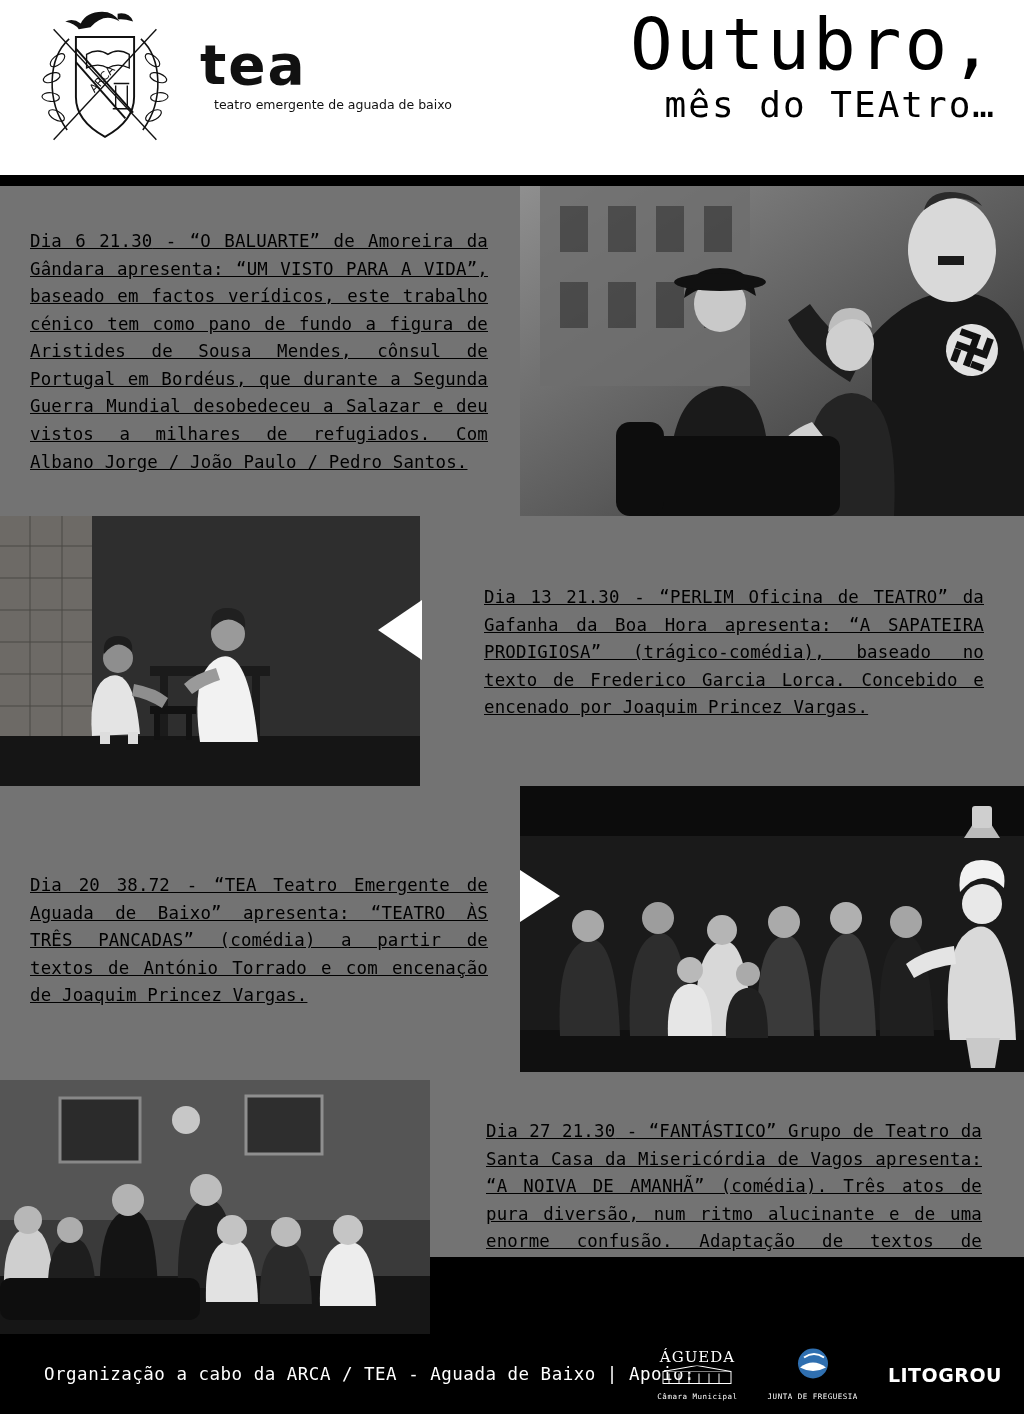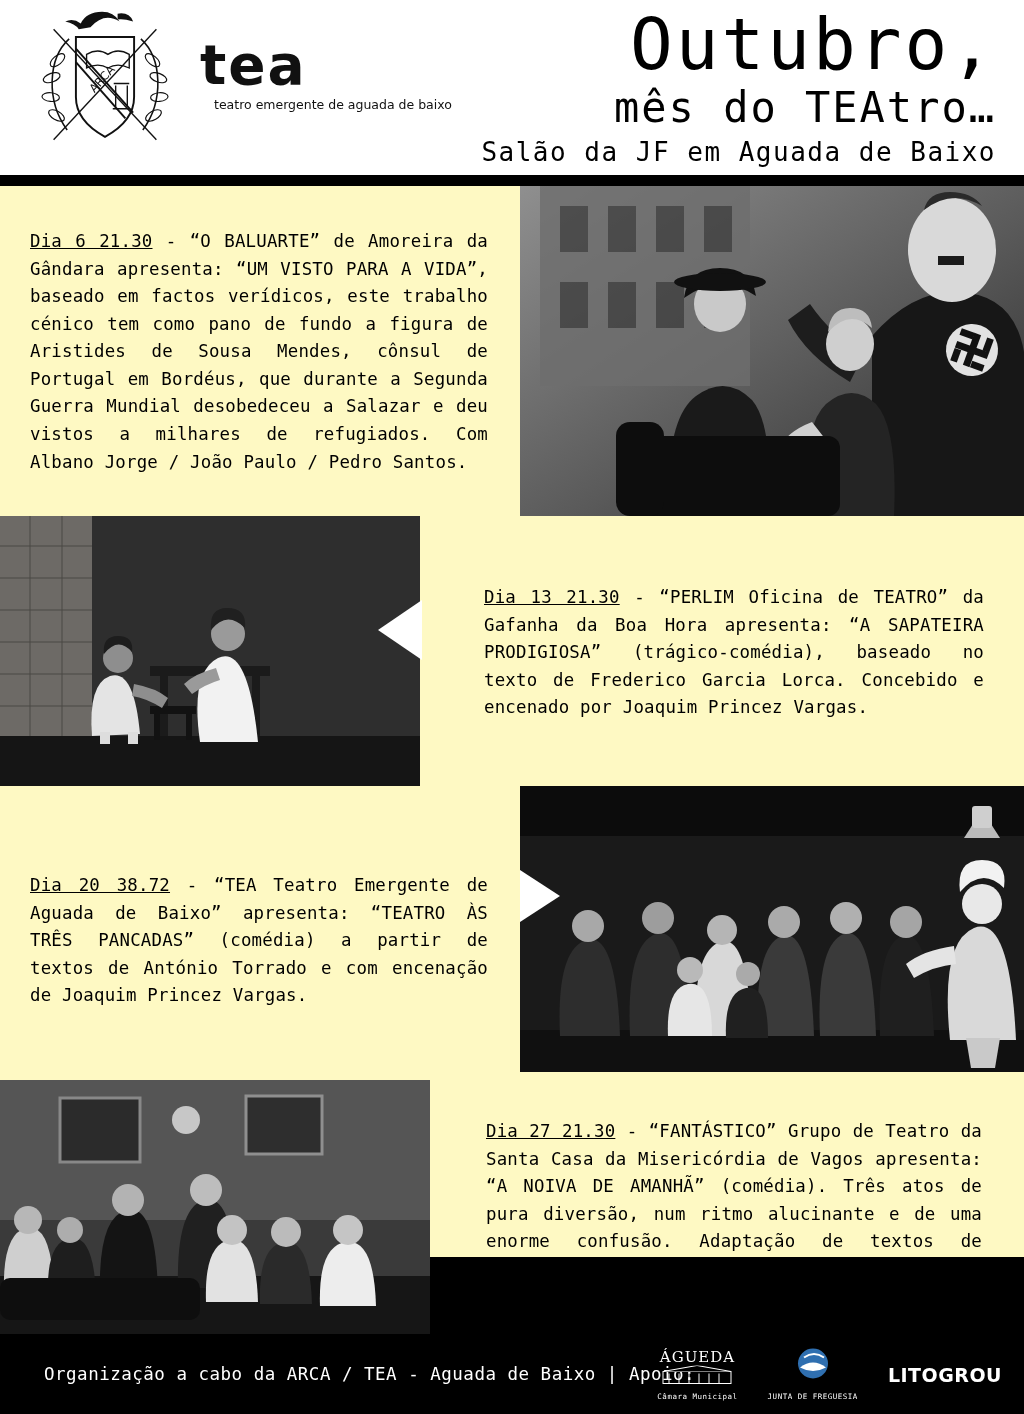--- a/index.html
+++ b/index.html
@@ -50,36 +50,37 @@
     text-align: right;
     color: #000;
   }
   .title-l1 {
     font-size: 71px;
     letter-spacing: 3px;
     line-height: 1.05;
     font-weight: 400;
   }
   .title-l2 {
-    font-size: 42px;
+    font-size: 36px;
     letter-spacing: 2px;
     line-height: 1.2;
     font-weight: 400;
   }
   .title-l3 {
     font-size: 26px;
     letter-spacing: 1.5px;
     line-height: 1.35;
     margin-top: 2px;
     font-weight: 400;
   }
   .panel-white {
     position: absolute;
-    background: #fef9c3;
+    background: #737373;
     color: #000;
+    text-decoration: underline;
   }
   .panel-photo {
     position: absolute;
     overflow: hidden;
     background: #111;
   }
   .txt {
     font-size: 17.4px;
     line-height: 1.585;
     letter-spacing: 0.2px;
@@ -165,21 +166,20 @@
     </svg>
 
     <div class="tea-logo">
       <div class="tea-word">tea</div>
       <div class="tea-sub">teatro emergente de aguada de baixo</div>
     </div>
 
     <div class="title-block">
       <div class="title-l1">Outubro,</div>
       <div class="title-l2">mês do TEAtro…</div>
-      <div class="title-l3">Salão da JF em Aguada de Baixo</div>
     </div>
   </div>
 
   <div class="panel-white" style="left:0; top:186px; width:520px; height:330px;">
     <div class="txt" style="padding:42px 32px 0 30px;">
       <span class="daytag">Dia 6 21.30</span><span> - “O BALUARTE” de Amoreira da Gândara apresenta: “UM VISTO PARA A VIDA”, baseado em factos verídicos, este trabalho cénico tem como pano de fundo a figura de Aristides de Sousa Mendes, cônsul de Portugal em Bordéus, que durante a Segunda Guerra Mundial desobedeceu a Salazar e deu vistos a milhares de refugiados. Com Albano Jorge / João Paulo / Pedro Santos.</span>
     </div>
   </div>
 
   <div class="panel-photo" style="left:520px; top:186px; width:504px; height:330px;">

